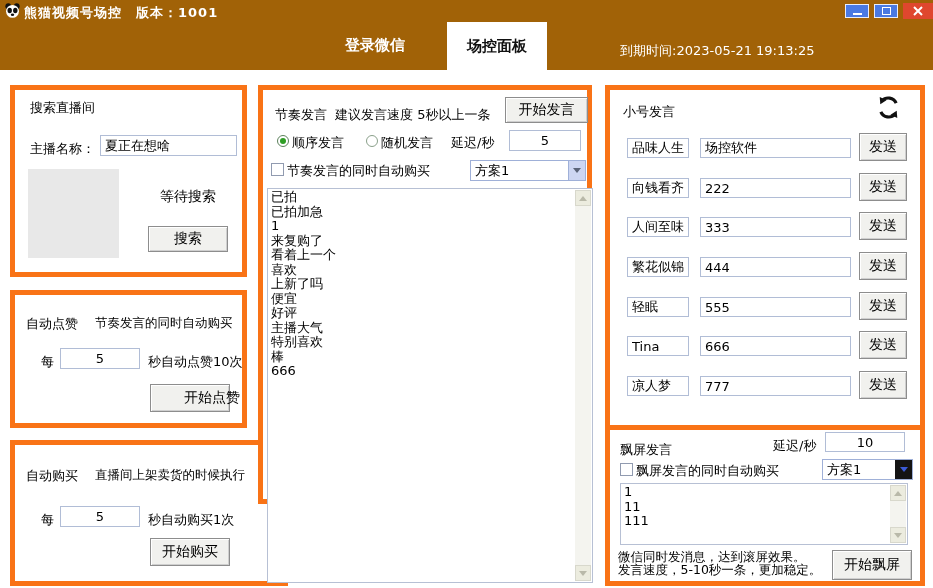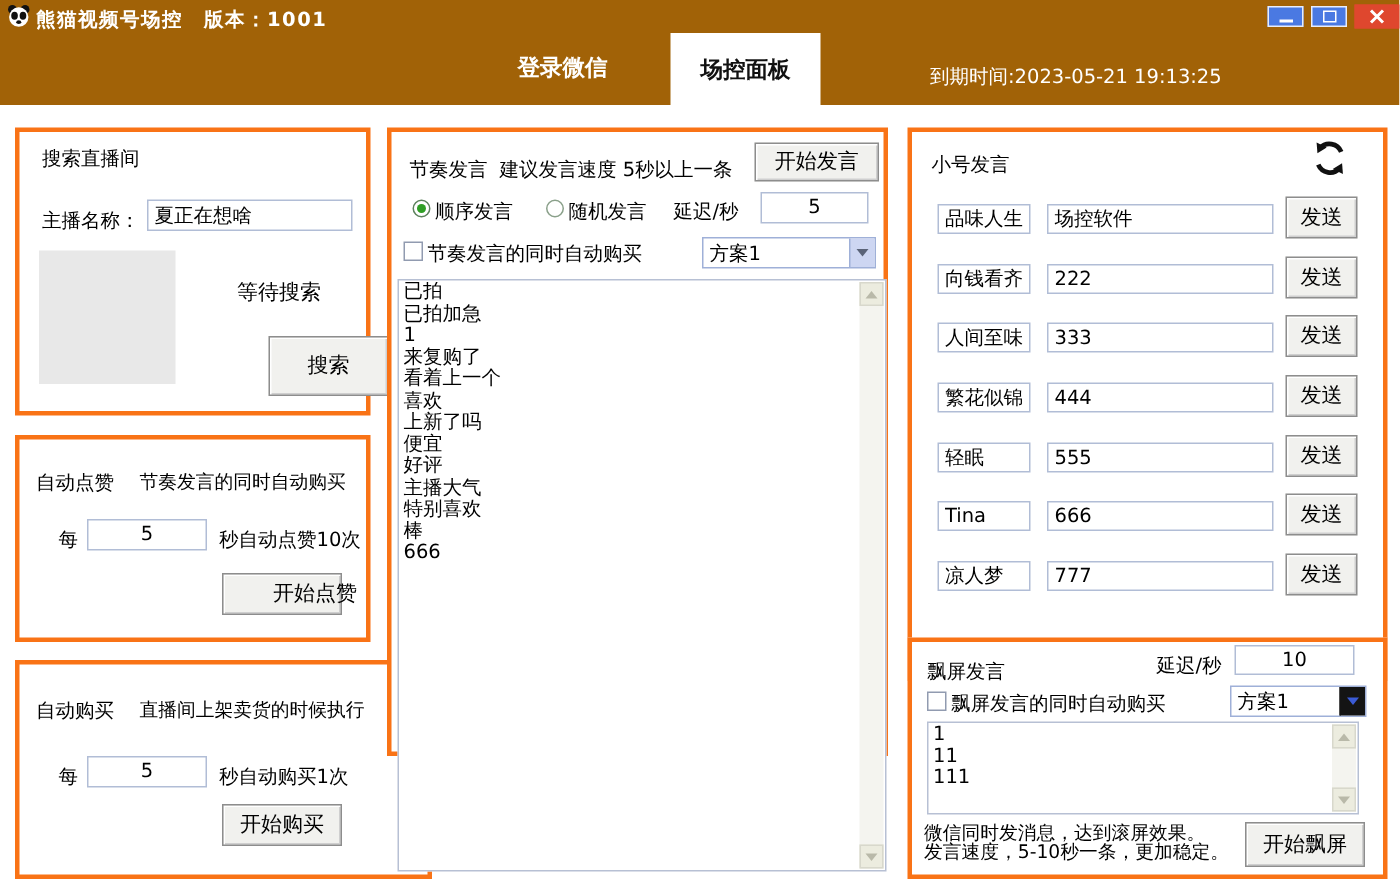--- a/index.html
+++ b/index.html
@@ -16,21 +16,21 @@
   .winbtn.min { left:845px; }
   .winbtn.max { left:874px; }
   .winbtn.close { left:903px; top:3px; width:30px; height:16px; background:#df472e; border:1px solid #df472e; }
   .glyph-min { width:9px; height:2px; background:#fff; margin-top:5px; }
   .glyph-max { width:9px; height:8px; border:1.5px solid #fff; }
   .tab-login { position:absolute; left:345px; top:36px; color:#fff; font-size:15px; font-weight:bold; }
   .tab-active { position:absolute; left:447px; top:22px; width:100px; height:48px; background:#fff; display:flex; align-items:center; justify-content:center; font-size:15px; font-weight:bold; color:#111; }
   .expiry { position:absolute; left:620px; top:42px; color:#fff; font-size:13px; }
 
   
-  .gbox { position:absolute; background:#fff; border:3px solid #f97316; }
+  .gbox { position:absolute; background:#fff; border:5px solid #f97316; }
   .lbl { position:absolute; font-size:13px; color:#000; white-space:nowrap; }
   .inp { position:absolute; border:1px solid #b1bdd6; background:#fff; font-size:13px; font-family:"DejaVu Sans",sans-serif; color:#000; padding:0 4px; outline:none; }
   .inp.center { text-align:center; }
   .btn { position:absolute; background:#f1f1ee; border:1px solid #8d8d8d; box-shadow:inset 1px 1px 0 #ffffff, inset -1px -1px 0 #cfcfcf; font-size:14px; color:#000; display:flex; align-items:center; justify-content:center; cursor:default; white-space:nowrap; font-family:"DejaVu Sans",sans-serif; }
   .radio { position:absolute; width:12px; height:12px; border-radius:50%; border:1px solid #8aa08a; background:#fff; }
   .radio.sel { border-color:#5c815c; }
   .radio.sel::after { content:""; position:absolute; left:2px; top:2px; width:6px; height:6px; border-radius:50%; background:#2f9e25; }
   .chk { position:absolute; width:13px; height:13px; border:1px solid #919bb0; background:#fff; }
   .combo { position:absolute; border:1px solid #9fb0d8; background:#fff; font-size:13px; display:flex; align-items:center; }
   .combo-text { flex:1; padding-left:4px; }
@@ -83,21 +83,21 @@
     <div class="tab-active">场控面板</div>
     <div class="expiry">到期时间:2023-05-21 19:13:25</div>
   </div>
 
   <div class="gbox" style="left:10px;top:85px;width:237px;height:192px;">
     <div class="lbl" style="left:15px;top:9px;">搜索直播间</div>
     <div class="lbl" style="left:15px;top:50px;">主播名称：</div>
     <input class="inp" style="left: 85px; top: 45px; width: 137px; height: 21px;" value="夏正在想啥">
     <div class="imgbox" style="left:13px;top:79px;width:91px;height:89px;"></div>
     <div class="lbl" style="left:145px;top:98px;font-size:14px;">等待搜索</div>
-    <div class="btn" style="left:133px;top:136px;width:80px;height:40px;margin-left:33px;">搜索</div>
+    <div class="btn" style="left:133px;top:136px;width:80px;height:26px;">搜索</div>
   </div>
 
   <div class="gbox" style="left:10px;top:290px;width:237px;height:138px;">
     <div class="lbl" style="left:11px;top:20px;">自动点赞</div>
     <div class="lbl" style="left:80px;top:20px;font-size:12.5px;">节奏发言的同时自动购买</div>
     <div class="lbl" style="left:26px;top:58px;">每</div>
     <input class="inp center" style="left: 45px; top: 53px; width: 80px; height: 21px;" value="5">
     <div class="lbl" style="left:133px;top:58px;">秒自动点赞10次</div>
     <div class="btn" style="left:135px;top:89px;width:80px;height:28px;padding-left:44px;">开始点赞</div>
   </div>

